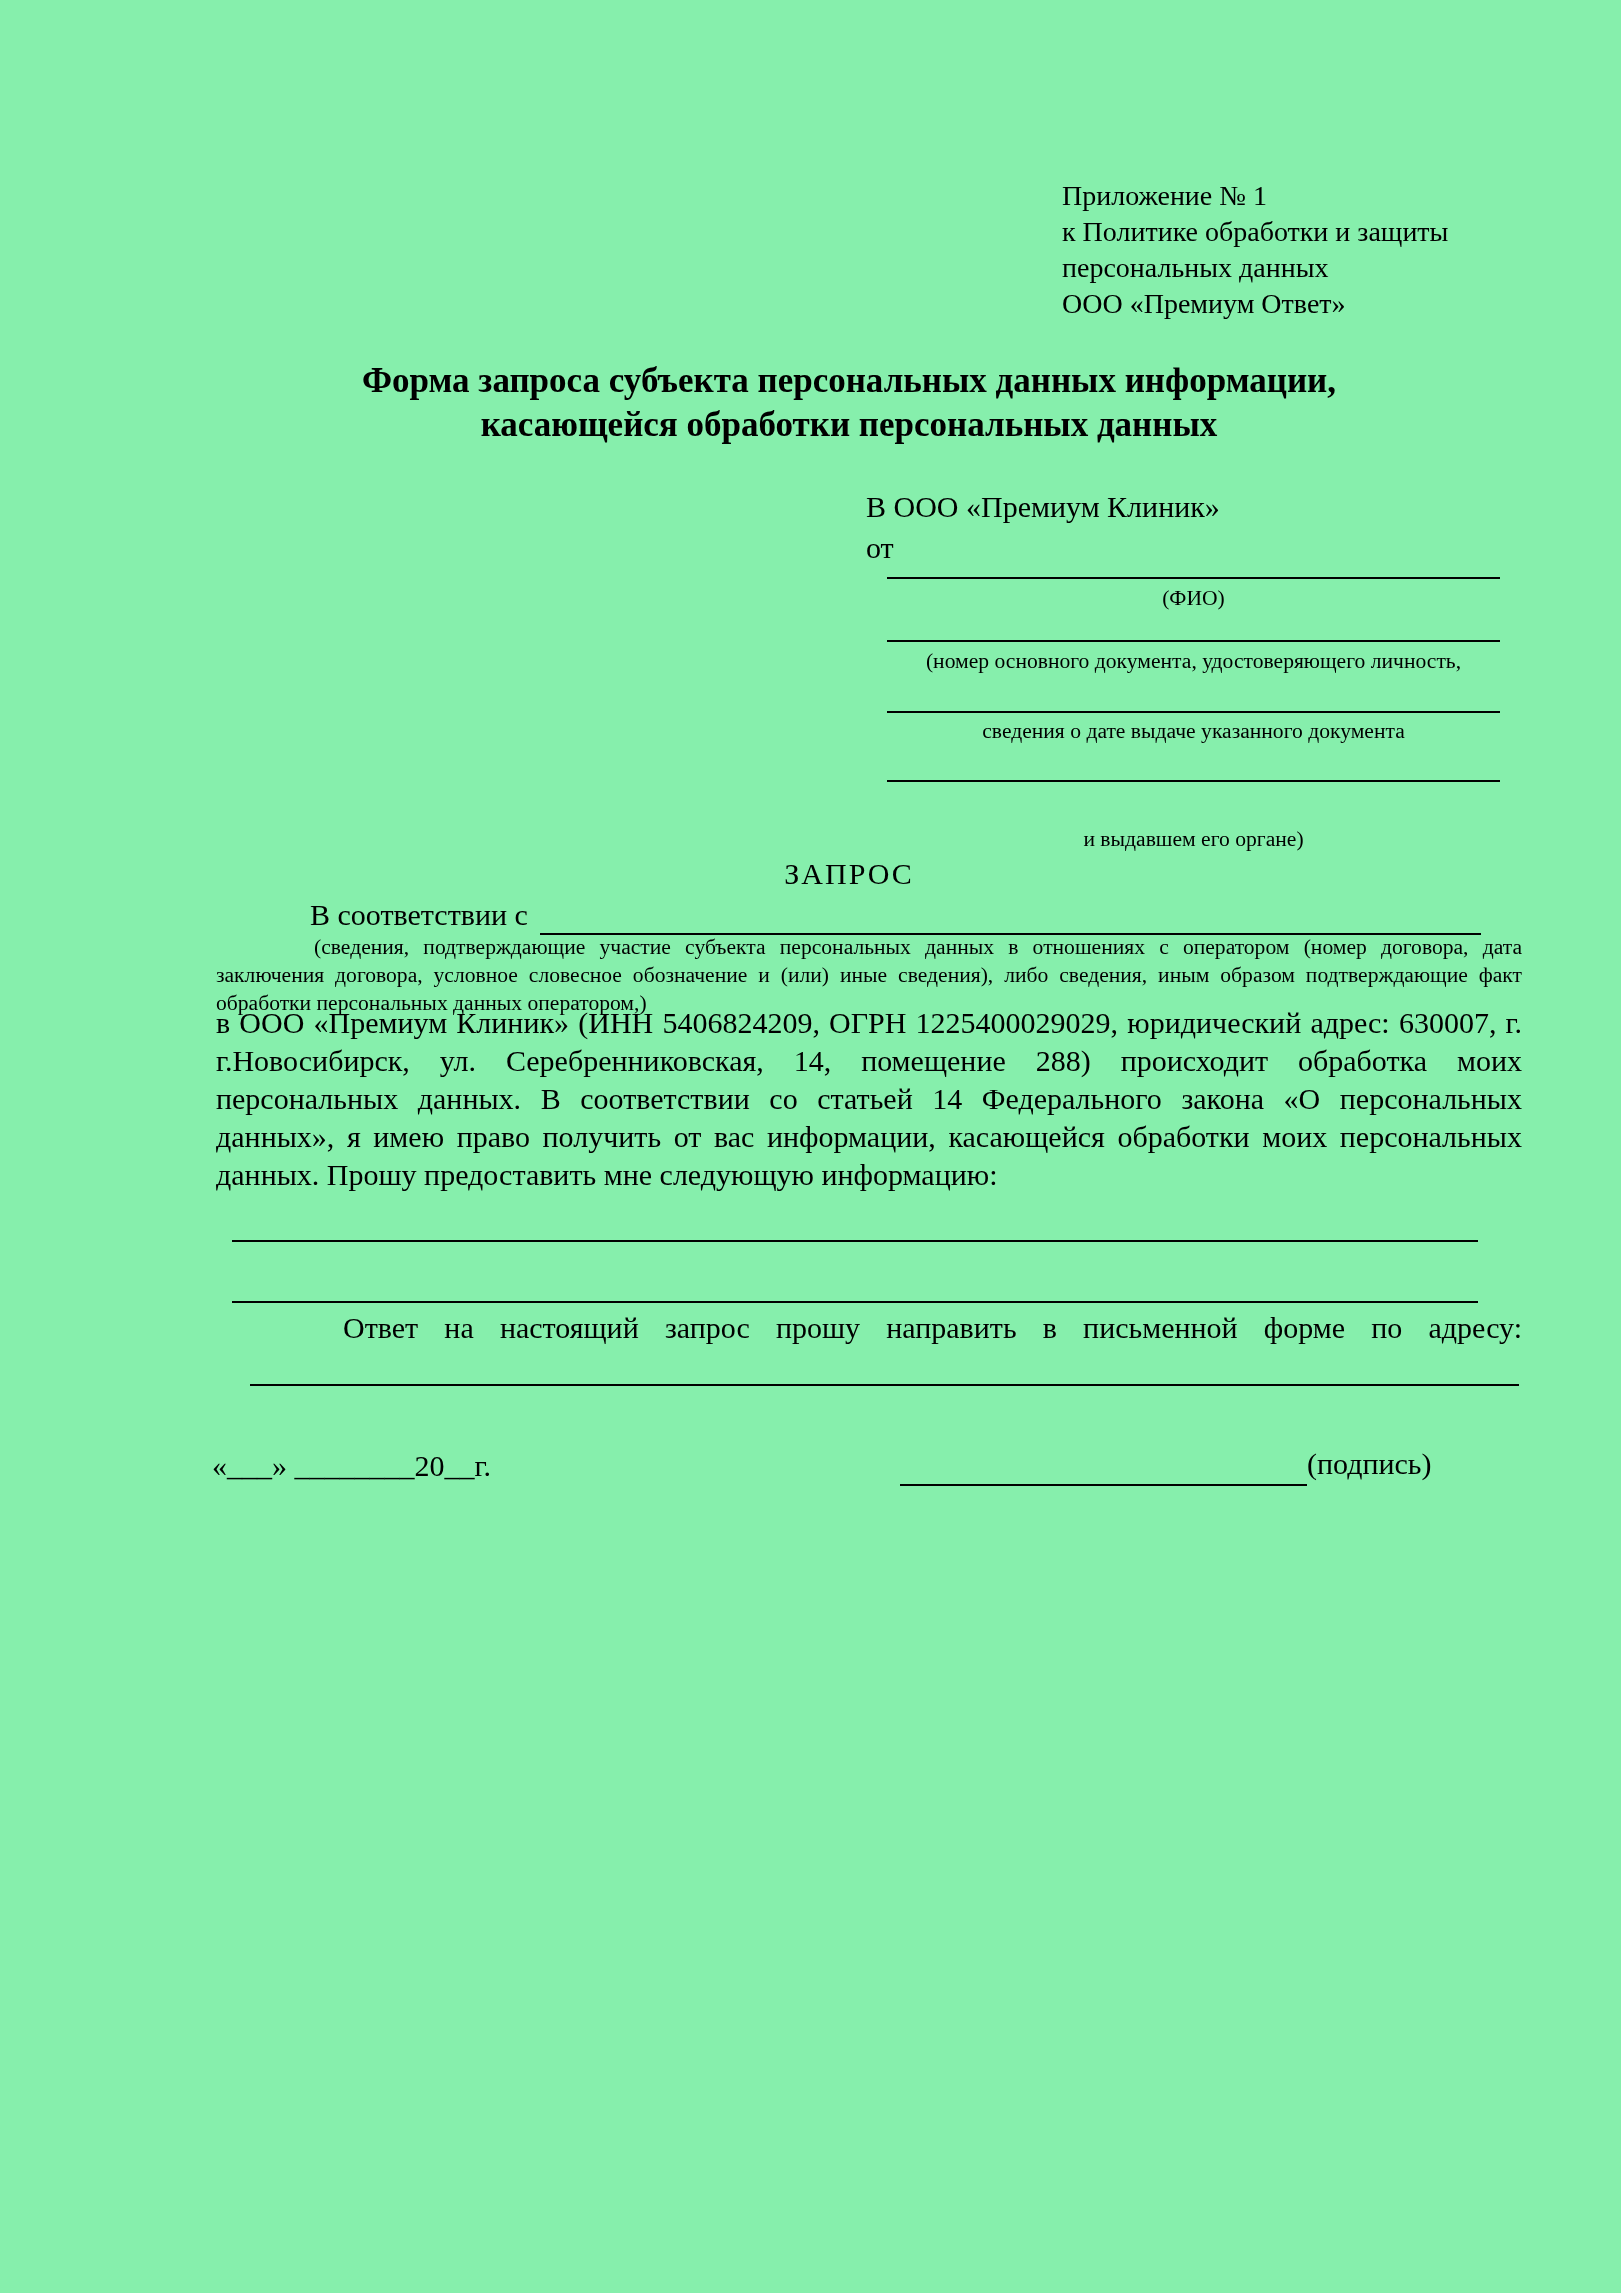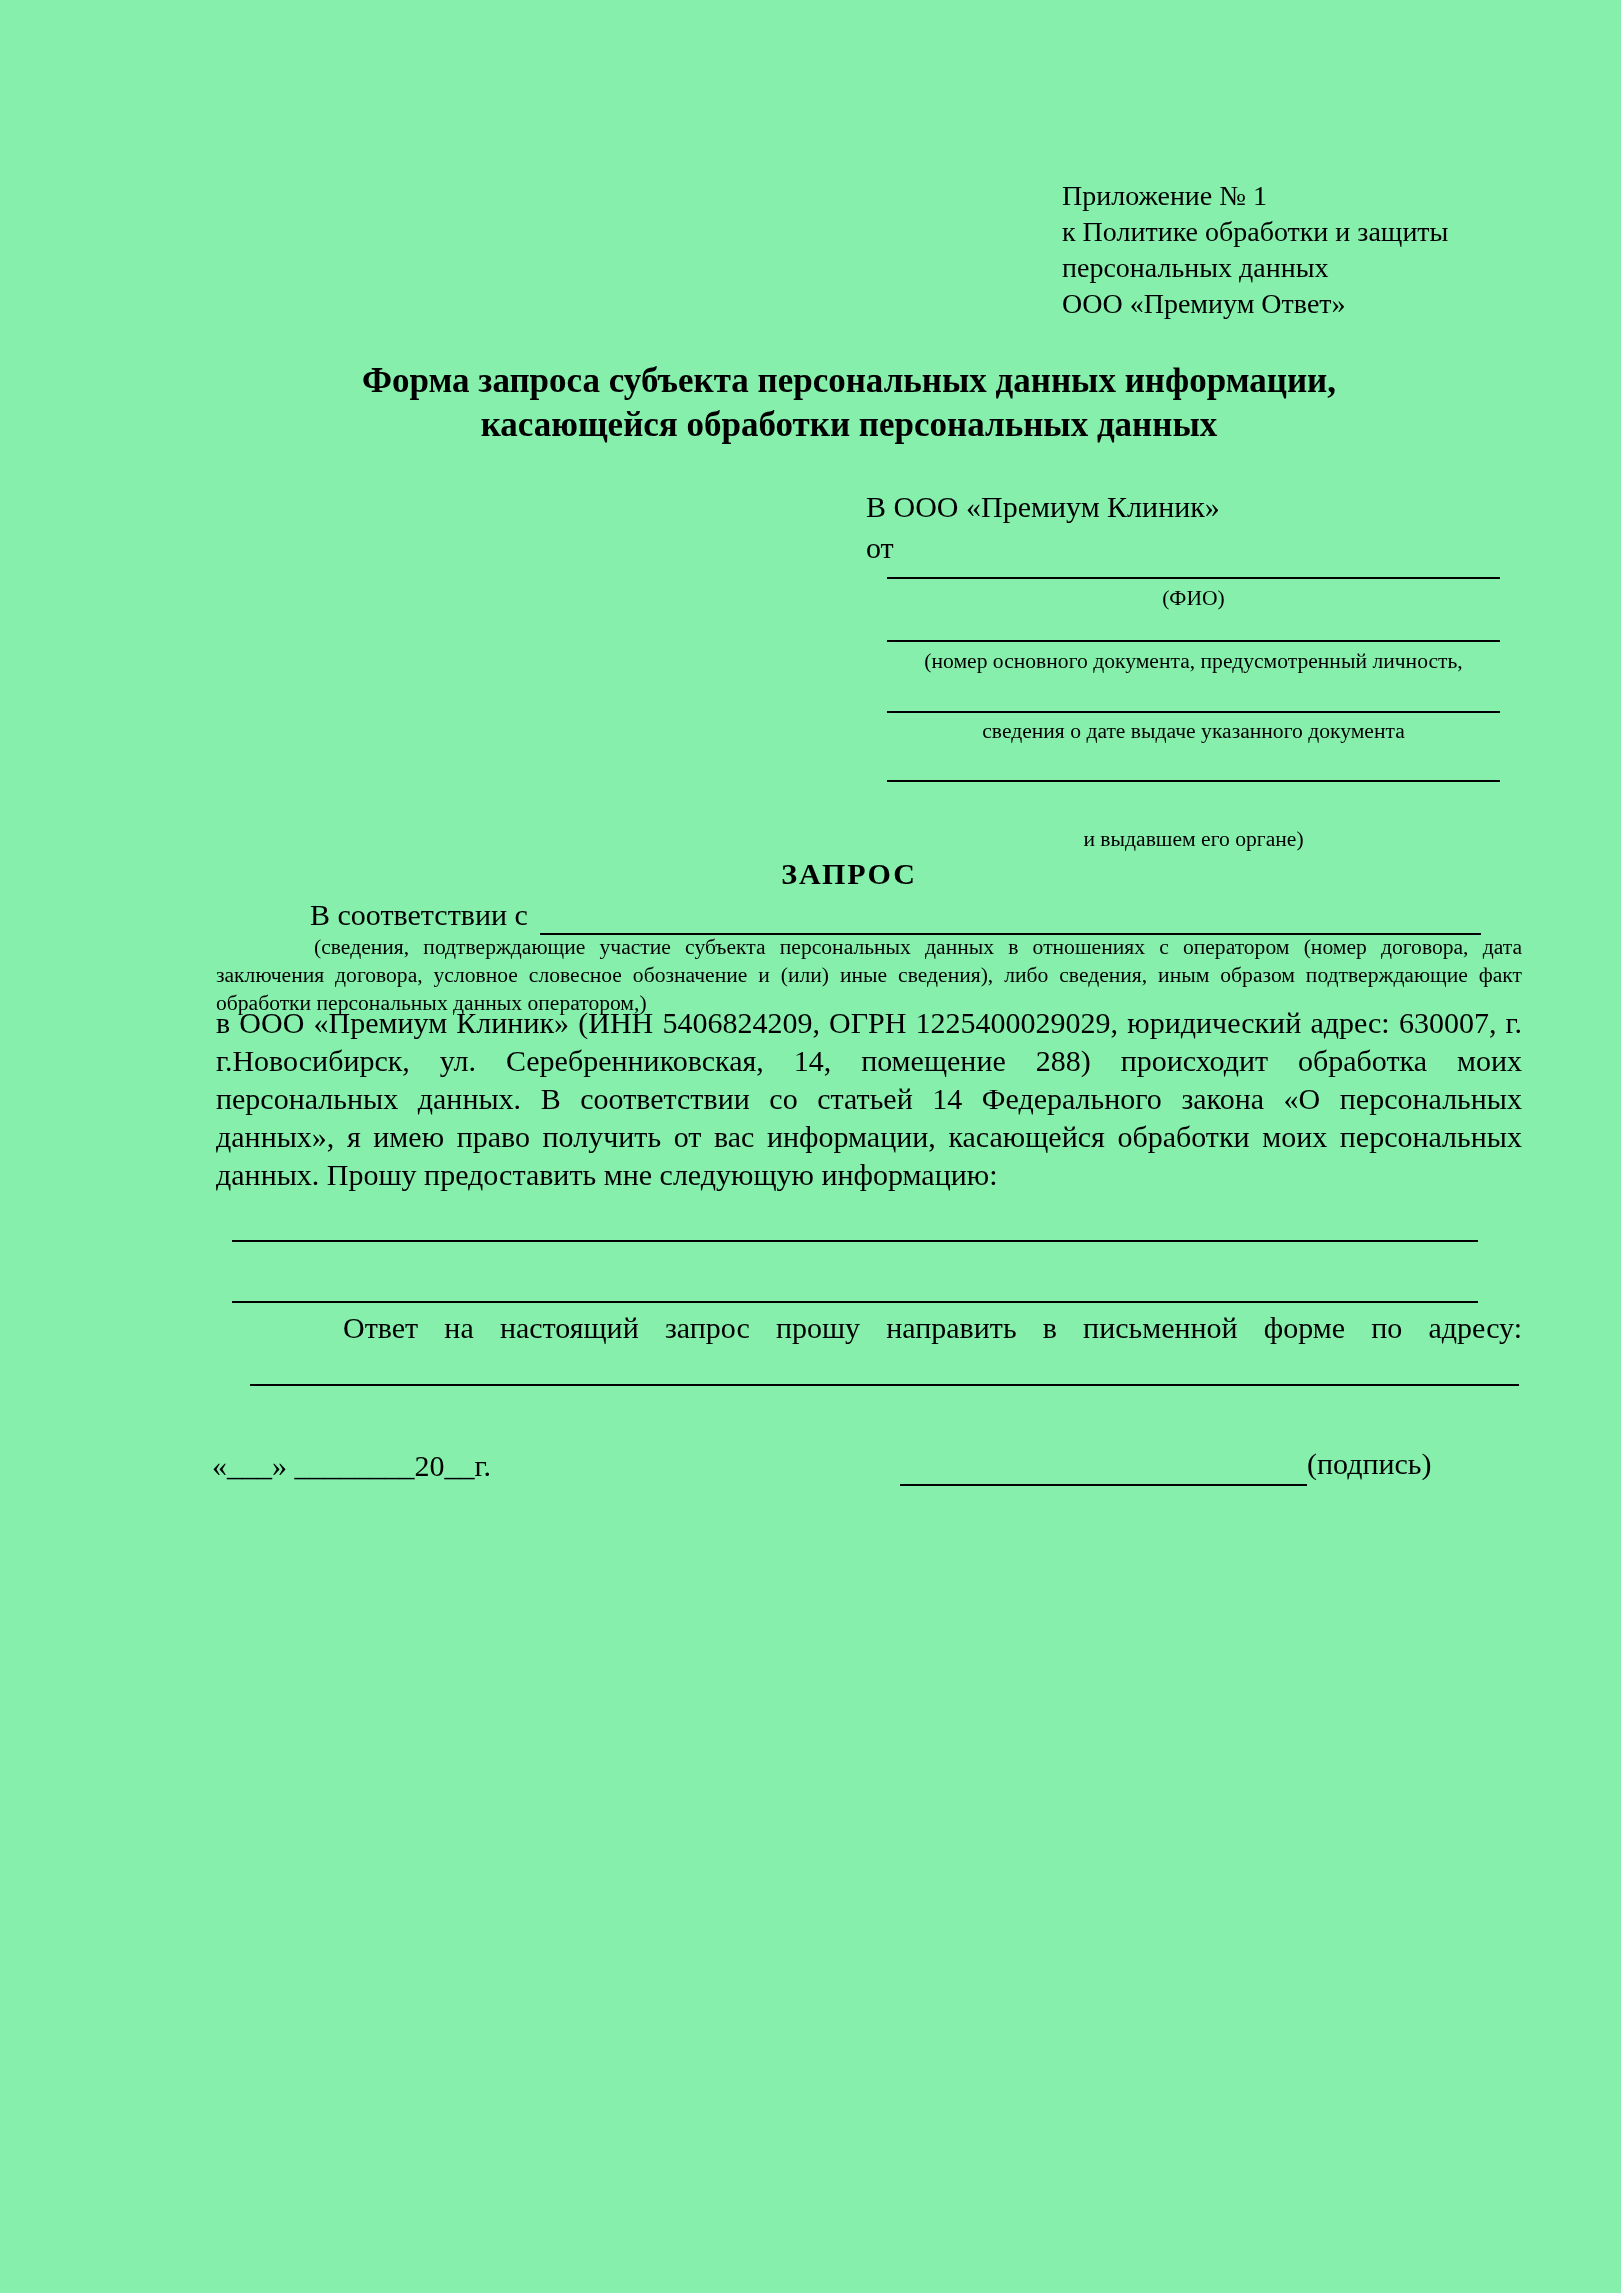--- a/index.html
+++ b/index.html
@@ -11,21 +11,21 @@
     font-family:"Liberation Serif", serif;
     color:#000;
     overflow:hidden;
   }
   .abs{position:absolute;}
   .appendix{font-size:28px;line-height:36px;text-align:left;}
   .doc-title{font-size:35px;font-weight:bold;line-height:44px;text-align:center;}
   .addr{font-size:30px;line-height:37px;}
   .rule{border-bottom:2.9px solid #000;height:0;}
   .cap{font-size:21.6px;line-height:25.5px;text-align:center;}
-  .h-request{font-size:30px;letter-spacing:2px;text-align:center;font-weight:bold;}
+  .h-request{font-size:30px;letter-spacing:2px;text-align:center;}
   .introRow{display:flex;height:37px;font-size:30px;}
   .introRow .txt{white-space:nowrap;padding-left:94px;}
   .introRow .fill{flex:1;border-bottom:2.9px solid #000;margin-left:11.8px;}
   .fineprint{font-size:21.6px;line-height:28px;text-align:justify;text-indent:98px;}
   .bodypar{font-size:30px;line-height:38px;text-align:justify;}
   .replyLine1{font-size:30px;line-height:38px;text-align:justify;text-align-last:justify;text-indent:127px;}
   .replyRow{display:flex;height:39px;font-size:30px;}
   .replyRow .fill{flex:1;border-bottom:2.9px solid #000;}
   .replyRow .txt{white-space:nowrap;}
   .dateLine{font-size:30px;white-space:nowrap;}
@@ -50,21 +50,21 @@
     <div>касающейся обработки персональных данных</div>
   </div>
 
   <div class="abs addr" style="left:866px;top:488px;">В ООО «Премиум Клиник»</div>
   <div class="abs addr" style="left:866px;top:529px;">от</div>
 
   <div class="abs rule" style="left:887px;top:577px;width:613px;"></div>
   <div class="abs cap" style="left:887px;top:586px;width:613px;">(ФИО)</div>
 
   <div class="abs rule" style="left:887px;top:640px;width:613px;"></div>
-  <div class="abs cap" style="left:887px;top:649px;width:613px;">(номер основного документа, предусмотренный личность,</div>
+  <div class="abs cap" style="left:887px;top:649px;width:613px;">(номер основного документа, удостоверяющего личность,</div>
 
   <div class="abs rule" style="left:887px;top:711px;width:613px;"></div>
   <div class="abs cap" style="left:887px;top:719px;width:613px;">сведения о дате выдаче указанного документа</div>
 
   <div class="abs rule" style="left:887px;top:780px;width:613px;"></div>
   <div class="abs cap" style="left:887px;top:827px;width:613px;">и выдавшем его органе)</div>
 
   <div class="abs h-request" style="left:216px;top:857px;width:1266px;">ЗАПРОС</div>
 
   <div class="abs introRow" style="left:216px;top:898px;width:1265px;">

